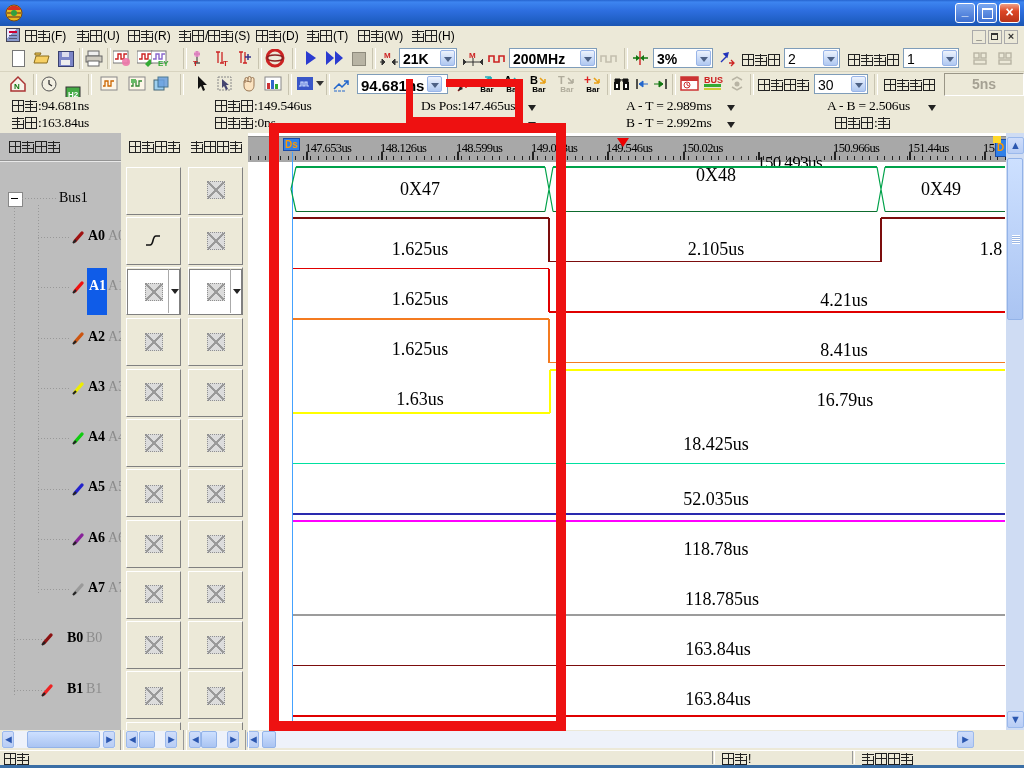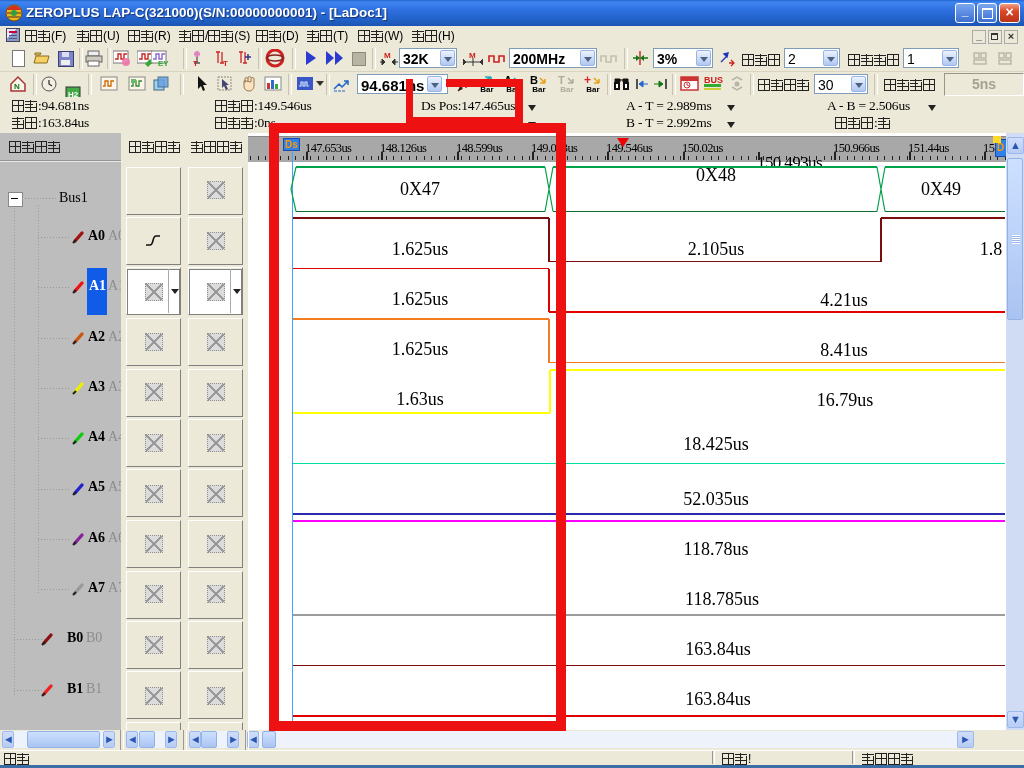--- a/index.html
+++ b/index.html
@@ -41,21 +41,20 @@
 .icon{position:absolute;width:18px;height:17px}
 </style></head><body>
 
 <div class="ab" style="left:0;top:0;width:1024px;height:26px;background:linear-gradient(180deg,#2664cf 0%,#3d85f0 8%,#2e6fe0 40%,#2161c8 75%,#1b55b2 100%)">
  <svg class="ab" style="left:5px;top:4px" width="18" height="18">
       <circle cx="9" cy="9" r="8" fill="#e8b820" stroke="#7a4a10"></circle>
       <path d="M2 6 a8 8 0 0 1 14 0 z" fill="#d43020"></path>
       <path d="M3 13 h12 M2 9 h14" stroke="#8a5a20" stroke-width="1.3"></path>
       <circle cx="9" cy="9" r="3" fill="#30a040"></circle>
     </svg>
- <div class="ab" style="left:26px;top:5px;color:#fff;font-weight:bold;font-size:13.5px;text-shadow:1px 1px 1px #12316e">ZEROPLUS LAP-C(321000)(S/N:00000000001) - [LaDoc1]</div>
 </div>
 <div class="ab" style="left:955px;top:3px;width:20px;height:20px;border-radius:3px;background:linear-gradient(#7aa7f0,#3d6fd0);border:1px solid #fff;box-sizing:border-box;color:#fff;font-weight:bold;text-align:center;line-height:14px">_</div>
 <div class="ab" style="left:977px;top:3px;width:20px;height:20px;border-radius:3px;background:linear-gradient(#7aa7f0,#3d6fd0);border:1px solid #fff;box-sizing:border-box">
     <div class="ab" style="left:4px;top:4px;width:9px;height:8px;border:1px solid #fff;border-top:2px solid #fff"></div>
   </div>
 <div class="ab" style="left:999px;top:3px;width:21px;height:20px;border-radius:3px;background:linear-gradient(#f0a086,#dd4726 40%,#b8341a);border:1px solid #fff;box-sizing:border-box;color:#fff;font-weight:bold;font-size:12px;text-align:center;line-height:16px;font-size:14px">×</div>
 
 <div class="ab" id="menubar" style="left:0;top:26px;width:1024px;height:20px;background:#ece9d8">
  <div class="ab" style="left:6px;top:2px;width:14px;height:14px;background:linear-gradient(135deg,#e8e8ff 40%,#8899cc 41%);border:1px solid #445;box-sizing:border-box">
       <div class="ab" style="left:2px;top:2px;width:8px;height:2px;background:#c03"></div>
@@ -140,21 +139,21 @@
       </svg></div>
  <div class="icon" style="left:350px;top:4px">
       <div class="ab" style="left:2px;top:2px;width:12px;height:12px;background:#b8b4a4;border:1px solid #8d8a7c"></div>
     </div>
  <div class="sep" style="left:372px"></div>
  <div class="icon" style="left:379px;top:4px"><svg width="20" height="17">
         <text x="5" y="8" font-size="8" fill="#c22" font-weight="bold">M</text>
         <path d="M1 12 h5 M14 12 h5 M6 12 l-3 -3 v6 z M13 12 l3 -3 v6 z" stroke="#333" fill="#333" stroke-width="1"></path>
       </svg></div>
  <div class="combo" style="left:399px;top:2px;width:58px">
-      <span class="tx">32K</span>
+      <span class="tx">21K</span>
       <span class="dbtn"></span>
     </div>
  <div class="icon" style="left:463px;top:4px"><svg width="20" height="17">
         <text x="6" y="8" font-size="8" fill="#c22" font-weight="bold">M</text>
         <path d="M3 12 l-3 -3 v6 z M3 12 h14 M17 12 l3 -3 v6 z M10 8 v8" stroke="#333" fill="#333" stroke-width="1"></path>
       </svg></div>
  <div class="icon" style="left:488px;top:4px"><svg width="20" height="17">
         <path d="M1 12 v-6 h5 v6 h5 v-6 h5 v6" fill="none" stroke="#c22" stroke-width="1.6"></path>
       </svg></div>
  <div class="combo" style="left:509px;top:2px;width:88px">

